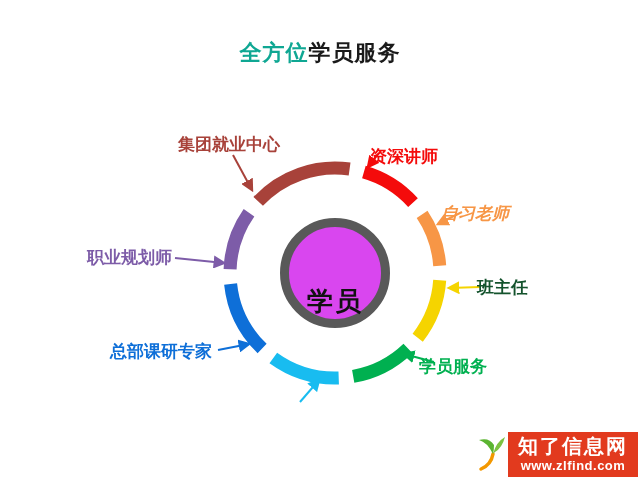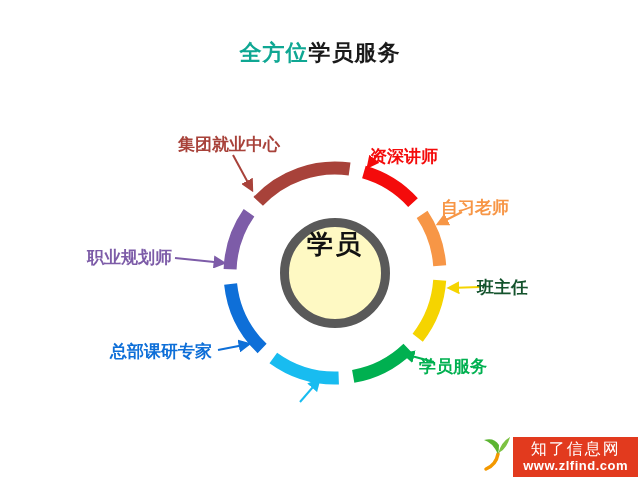--- a/index.html
+++ b/index.html
@@ -27,23 +27,23 @@
   .diagram-svg { position: absolute; left: 0; top: 0; }
 
   .center-circle {
     position: absolute;
     left: 280px;
     top: 218px;
     width: 92px;
     height: 92px;
     border: 9px solid var(--center_ring);
     border-radius: 50%;
-    background: #fef9c3;
+    background: #d946ef;
     display: flex;
-    align-items: flex-start;
+    align-items: flex-end;
     justify-content: center;
     box-sizing: content-box;
   }
   .center-label {
     font-size: 26px;
     font-weight: bold;
     color: var(--center_text);
     letter-spacing: 2px;
   }
 
@@ -62,22 +62,22 @@
     align-items: flex-end;
   }
   .logo-icon { display: block; margin-right: 2px; }
   .logo-box {
     background: var(--logo_bg);
     color: var(--logo_text);
     padding: 3px 10px 4px 10px;
     text-align: center;
   }
   .logo-title {
-    font-size: 16px;
-    font-weight: normal;
+    font-size: 20px;
+    font-weight: bold;
     letter-spacing: 2px;
     line-height: 1.15;
   }
   .logo-url {
     font-size: 13px;
     letter-spacing: 0.5px;
     font-weight: bold;
   }
 </style>
 </head>
@@ -133,21 +133,21 @@
     <line x1="218" y1="350" x2="249" y2="344" stroke-width="2" marker-end="url(#arrow-6)" stroke="#0E6FD8"></line>
     <line x1="175" y1="258" x2="224" y2="263" stroke-width="2" marker-end="url(#arrow-7)" stroke="#7D5CA8"></line>
   </svg>
 
   <div class="center-circle">
     <span class="center-label">学员</span>
   </div>
 
   <div class="seg-label" style="left: 130px; top: 133px; color: rgb(168, 66, 58); margin-left: 48px;">集团就业中心</div>
   <div class="seg-label" style="left: 370px; top: 145px; color: rgb(244, 11, 11);">资深讲师</div>
-  <div class="seg-label" style="left: 441px; top: 196px; color: rgb(247, 150, 70);">自习老师</div>
+  <div class="seg-label" style="left: 441px; top: 202px; color: rgb(247, 150, 70); font-style: italic;">自习老师</div>
   <div class="seg-label" style="left: 477px; top: 276px; color: #14532d;">班主任</div>
   <div class="seg-label" style="left: 419px; top: 355px; color: rgb(0, 176, 80);">学员服务</div>
   <div class="seg-label" style="left: 110px; top: 340px; color: rgb(14, 111, 216);">总部课研专家</div>
   <div class="seg-label" style="left: 87px; top: 246px; color: rgb(125, 92, 168);">职业规划师</div>
 
   <div class="logo">
     <span class="logo-icon">
       <svg width="28" height="40" viewBox="0 0 28 40">
         <path d="M3 36 Q13 32 15 21" stroke="#F39800" stroke-width="3.5" fill="none" stroke-linecap="round"></path>
         <path d="M15 21 Q9 9 1 7 Q11 4 16 12 Q16 17 15 21 Z" fill="#5BB431"></path>

